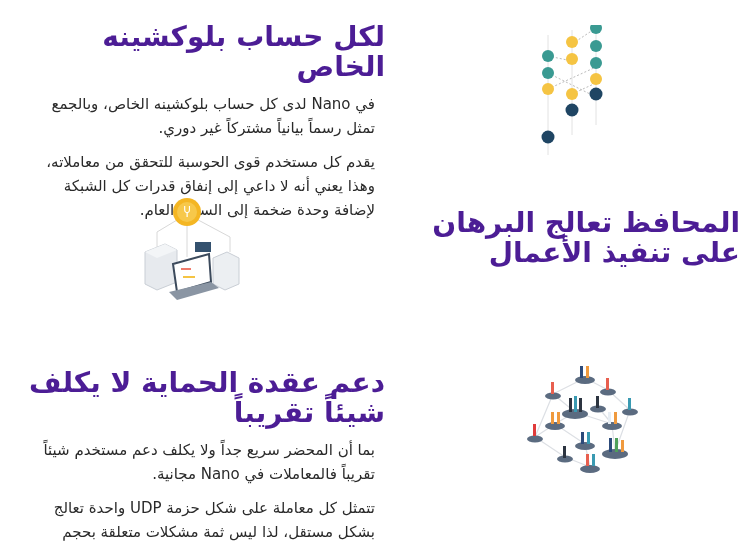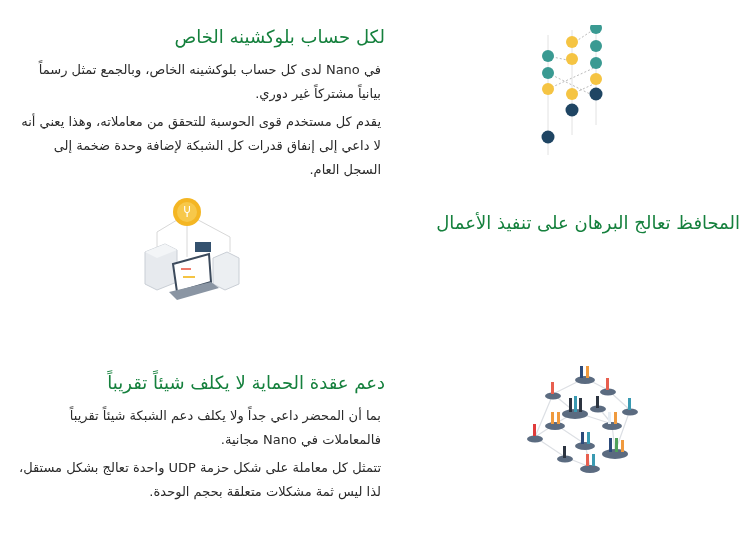--- a/index.html
+++ b/index.html
@@ -1,19 +1,19 @@
 <!DOCTYPE html>
 <html><head>
   <meta charset="utf-8">
   <style>
     html, body { margin:0; padding:0; background:#ffffff; }
     body { width:750px; height:543px; position:relative; overflow:hidden; font-family:"DejaVu Sans", sans-serif; color:#222; }
     .block { position:absolute; direction:rtl; text-align:right; }
-    .title { font-size:18px; line-height:30px; margin:0 0 6px 0; color:#15803d; font-weight:normal; }
-    .para { font-size:13px; line-height:24px; margin:4px; color:#2a2a2a; }
+    .title { font-size:28px; line-height:30px; margin:0 0 6px 0; color:#4c1d95; font-weight:bold; }
+    .para { font-size:15px; line-height:24px; margin:10px; color:#2a2a2a; }
     .illus { position:absolute; }
   </style>
 </head>
 <body>
 
 <div class="block" style="left:10px; top:22px; width:375px;">
   <h2 class="title">لكل حساب بلوكشينه الخاص</h2>
   <p class="para">في Nano لدى كل حساب بلوكشينه الخاص، وبالجمع تمثل رسماً بيانياً مشتركاً غير دوري.</p>
   <p class="para">يقدم كل مستخدم قوى الحوسبة للتحقق من معاملاته، وهذا يعني أنه لا داعي إلى إنفاق قدرات كل الشبكة لإضافة وحدة ضخمة إلى السجل العام.</p>
 </div>
@@ -68,21 +68,21 @@
     <polygon points="34,100 76,90 84,96 42,108" fill="#8a95a3"></polygon>
   </svg>
 </div>
 
 <div class="block" style="left:385px; top:208px; width:355px;">
   <h2 class="title">المحافظ تعالج البرهان على تنفيذ الأعمال</h2>
 </div>
 
 <div class="block" style="left:10px; top:368px; width:375px;">
   <h2 class="title">دعم عقدة الحماية لا يكلف شيئاً تقريباً</h2>
-  <p class="para">بما أن المحضر داعي جداً ولا يكلف دعم الشبكة شيئاً تقريباً فالمعاملات في Nano مجانية.</p>
+  <p class="para">بما أن المحضر سريع جداً ولا يكلف دعم مستخدم شيئاً تقريباً فالمعاملات في Nano مجانية.</p>
   <p class="para">تتمثل كل معاملة على شكل حزمة UDP واحدة تعالج بشكل مستقل، لذا ليس ثمة مشكلات متعلقة بحجم الوحدة.</p>
 </div>
 
 <div class="illus" style="left:515px; top:362px; width:125px; height:112px;">
   <svg width="125" height="112" viewBox="0 0 125 112">
     <g stroke="#dcdfe4" stroke-width="1.2">
       <line x1="70" y1="16" x2="93" y2="28"></line>
       <line x1="70" y1="16" x2="38" y2="32"></line>
       <line x1="38" y1="32" x2="60" y2="50"></line>
       <line x1="38" y1="32" x2="20" y2="75"></line>

